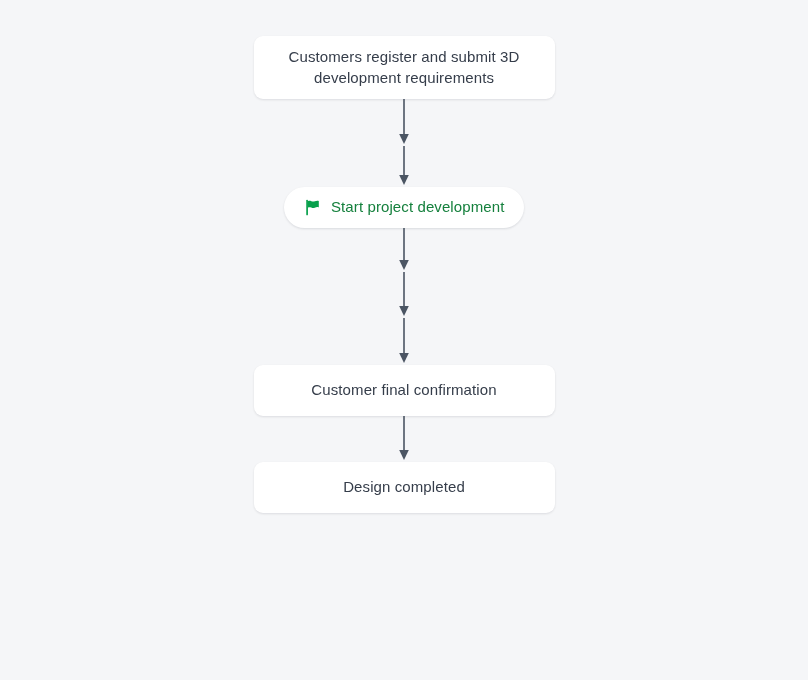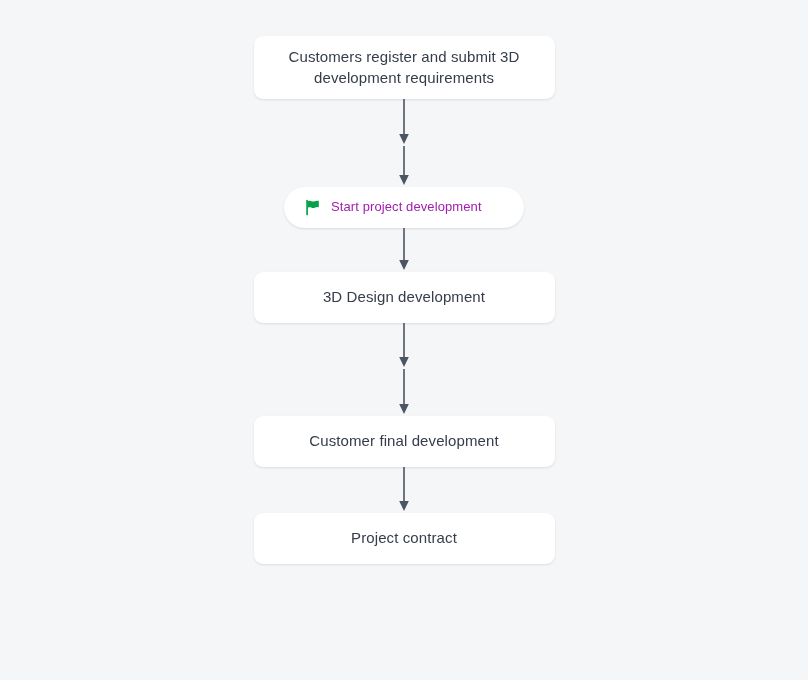--- a/index.html
+++ b/index.html
@@ -75,22 +75,22 @@
     width: 240px;
     margin-left: 0px;
   }
 
   .node-label {
     display: block;
     white-space: pre-line;
   }
 
   .pill-label {
-    font-size: 13px;
-    color: #a21caf;
+    font-size: 15px;
+    color: #15803d;
     white-space: nowrap;
     text-align: right;
   }
 
   .flag-icon {
     display: inline-flex;
     align-items: center;
     justify-content: center;
     width: 17px;
     height: 17px;
@@ -146,48 +146,45 @@
       <span class="pill-label">Start project development</span>
     </div>
 
     <div class="connector" style="height:44px">
       <svg width="16" height="44" viewBox="0 0 16 44" aria-hidden="true">
         <line x1="8" y1="0" x2="8" y2="34" stroke="#4b5563" stroke-width="1.6"></line>
         <polygon points="8,42 3.2,32 12.8,32" fill="#4b5563"></polygon>
       </svg>
     </div>
 
-    <div class="node node-box single">
-      <span class="node-label">3D Design development</span>
-    </div>
 
     <div class="connector" style="height:46px">
       <svg width="16" height="46" viewBox="0 0 16 46" aria-hidden="true">
         <line x1="8" y1="0" x2="8" y2="36" stroke="#4b5563" stroke-width="1.6"></line>
         <polygon points="8,44 3.2,34 12.8,34" fill="#4b5563"></polygon>
       </svg>
     </div>
 
 
     <div class="connector" style="height:47px">
       <svg width="16" height="47" viewBox="0 0 16 47" aria-hidden="true">
         <line x1="8" y1="0" x2="8" y2="37" stroke="#4b5563" stroke-width="1.6"></line>
         <polygon points="8,45 3.2,35 12.8,35" fill="#4b5563"></polygon>
       </svg>
     </div>
 
     <div class="node node-box single">
-      <span class="node-label">Customer final development</span>
+      <span class="node-label">Customer final confirmation</span>
     </div>
 
     <div class="connector" style="height:46px">
       <svg width="16" height="46" viewBox="0 0 16 46" aria-hidden="true">
         <line x1="8" y1="0" x2="8" y2="36" stroke="#4b5563" stroke-width="1.6"></line>
         <polygon points="8,44 3.2,34 12.8,34" fill="#4b5563"></polygon>
       </svg>
     </div>
 
     <div class="node node-box single">
-      <span class="node-label">Project contract</span>
+      <span class="node-label">Design completed</span>
     </div>
 
   </div>
 </div>
 
 </body></html>

